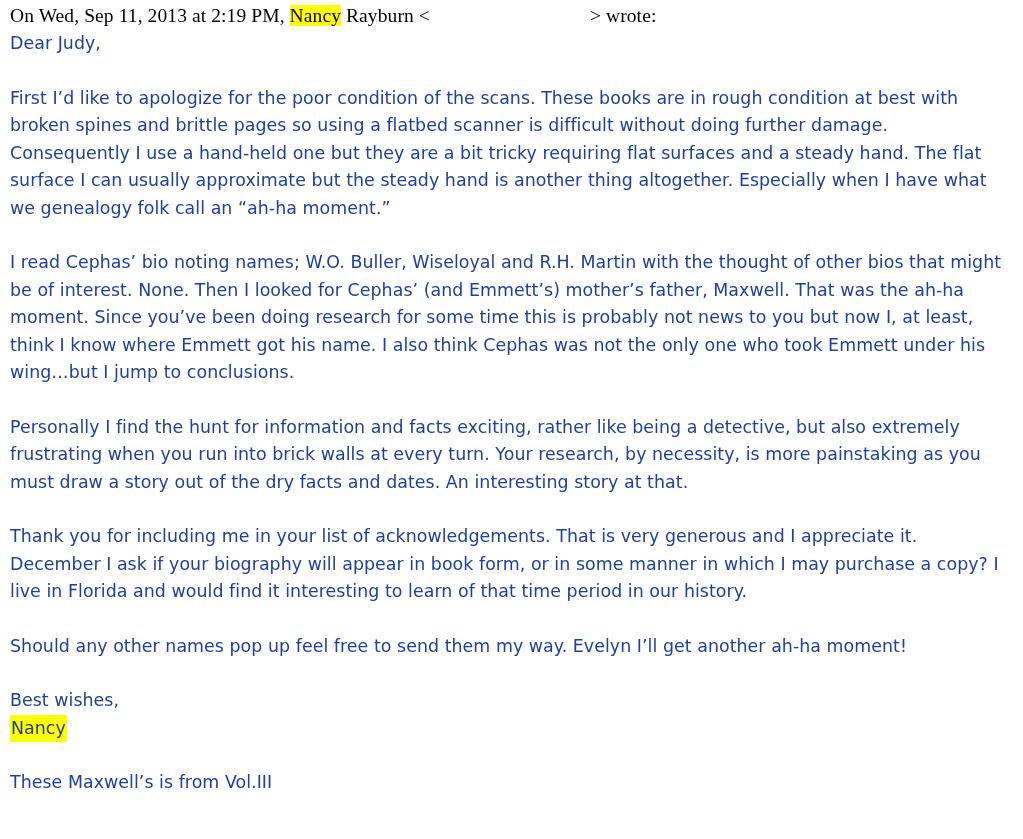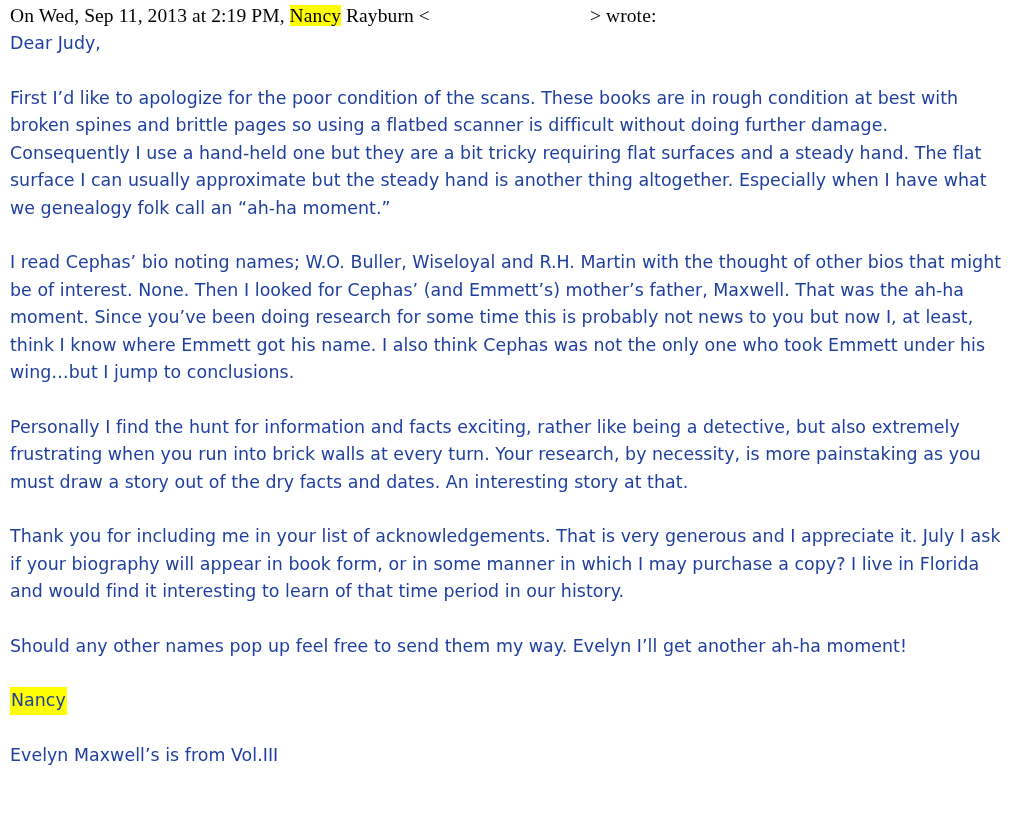--- a/index.html
+++ b/index.html
@@ -91,29 +91,30 @@
     <div class="spacer"></div>
 
     <p class="para">I read Cephas’ bio noting names; W.O. Buller, Wiseloyal and R.H. Martin with the thought of other bios that might be of interest.  None.  Then I looked for Cephas’ (and Emmett’s) mother’s father, Maxwell.  That was the ah-ha moment.  Since you’ve been doing research for some time this is probably not news to you but now I, at least, think I know where Emmett got his name.  I also think Cephas was not the only one who took Emmett under his wing…but I jump to conclusions.</p>
 
     <div class="spacer"></div>
 
     <p class="para">Personally I find the hunt for information and facts exciting, rather like being a detective, but also extremely frustrating when you run into brick walls at every turn.  Your research, by necessity, is more painstaking as you must draw a story out of the dry facts and dates.  An interesting story at that.</p>
 
     <div class="spacer"></div>
 
-    <p class="para">Thank you for including me in your list of acknowledgements.  That is very generous and I appreciate it.  July I ask if your biography will appear in book form, or in some manner in which I may purchase a copy?  I live in Florida and would find it interesting to learn of that time period in our history.</p>
+    <p class="para">Thank you for including me in your list of acknowledgements.  That is very generous and I appreciate it.  December I ask if your biography will appear in book form, or in some manner in which I may purchase a copy?  I live in Florida and would find it interesting to learn of that time period in our history.</p>
 
     <div class="spacer"></div>
 
     <p class="para">Should any other names pop up feel free to send them my way.  Evelyn I’ll get another ah-ha moment!</p>
 
     <div class="spacer"></div>
 
+    <p class="sig-line">Best wishes,</p>
 
     <p class="sig-line"><span class="name-hl">Nancy</span></p>
 
     <div class="spacer-small"></div>
 
-    <p class="tail-line">Evelyn Maxwell’s is from Vol.III</p>
+    <p class="tail-line">These Maxwell’s is from Vol.III</p>
 
   </div>
 </div>
 
 </body></html>

